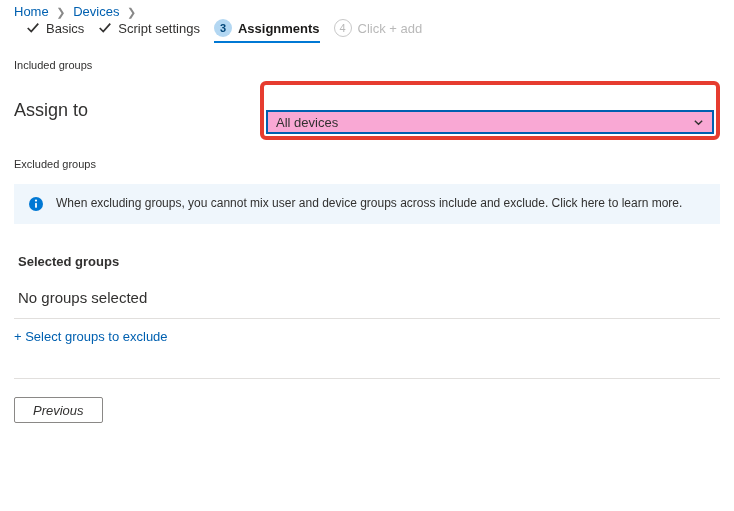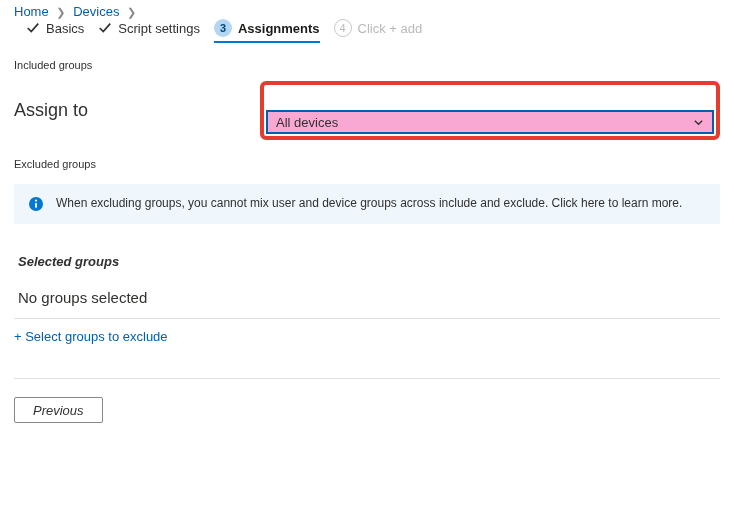--- a/index.html
+++ b/index.html
@@ -106,21 +106,21 @@
     color: #323130;
     margin-top: 14px;
   }
   .info-icon {
     width: 16px; height: 16px;
     flex: 0 0 16px;
   }
 
   
   .group-block { margin-top: 30px; }
-  .group-title { font-size: 13px; font-weight: 600; padding: 0 0 12px 4px; font-style: italic; }
+  .group-title { font-size: 13px; font-weight: 600; padding: 0 0 12px 4px; }
   .group-row { padding: 8px 4px 12px 4px; font-size: 15px; border-bottom: 1px solid #e1dfdd; }
   .add-link { color: #0060b0; font-size: 13px; padding: 10px 0 0 0; display:inline-block; cursor:pointer; }
 
   
   .footer {
     border-top: 1px solid #e1dfdd;
     margin-top: 34px;
     padding-top: 18px;
     display: flex;
     gap: 10px;

